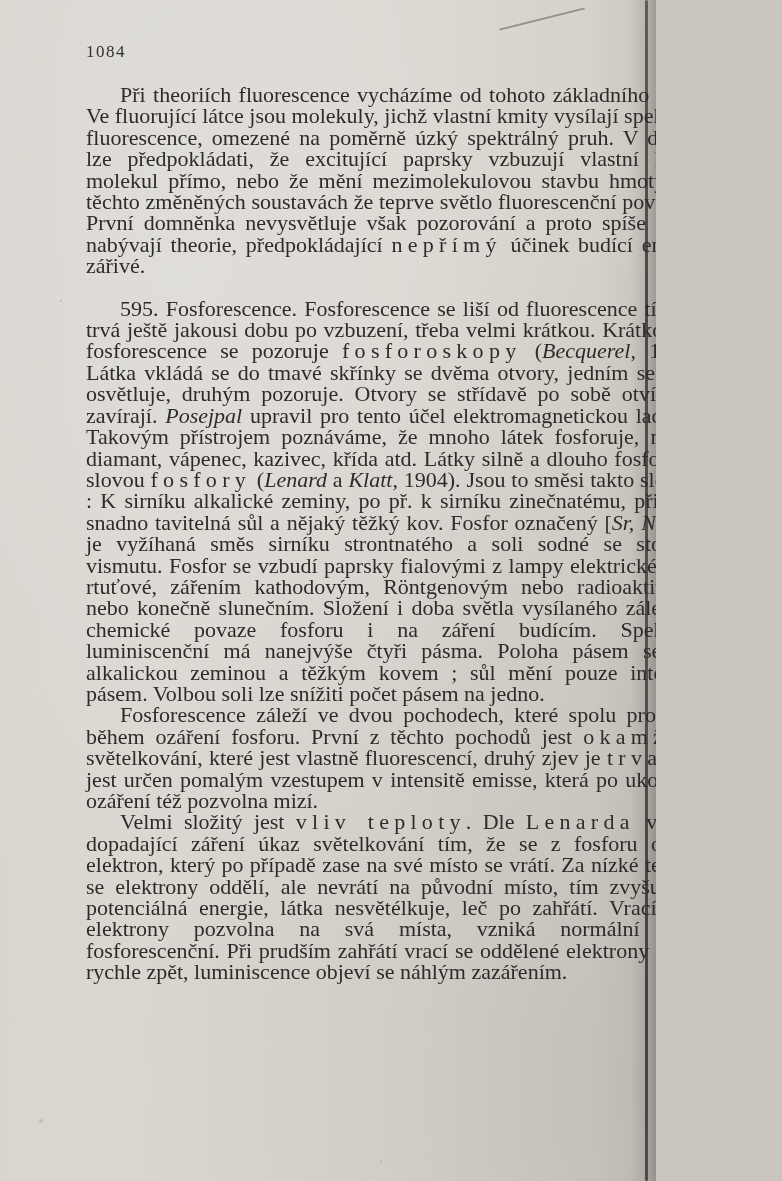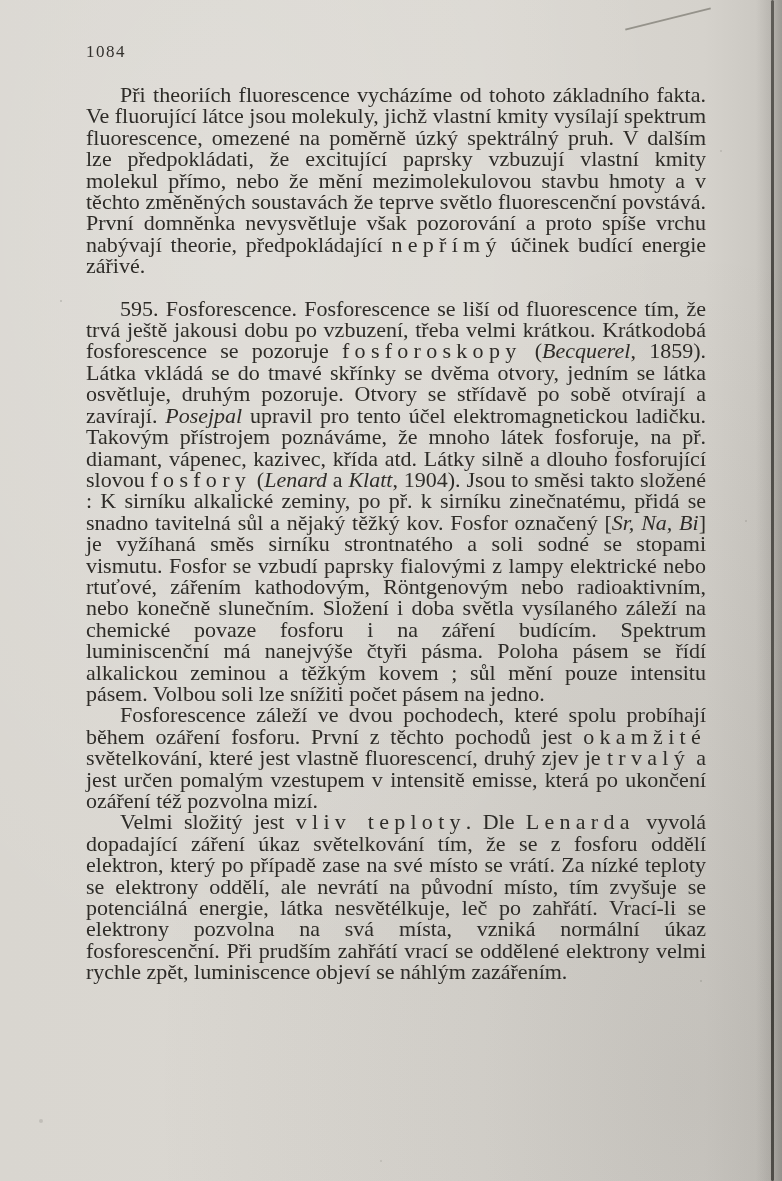--- a/index.html
+++ b/index.html
@@ -3,21 +3,21 @@
 <meta charset="utf-8">
 <style>
   * { margin: 0; padding: 0; box-sizing: border-box; }
   html, body { width: 782px; height: 1181px; overflow: hidden; }
   body {
     font-family: "Liberation Serif", "DejaVu Serif", serif;
     background: #c9c6c0;
   }
   .page {
     position: relative;
-    width: 782px;
+    width: 656px;
     height: 1181px;
     overflow: hidden;
     background:
       radial-gradient(ellipse at 28% 18%, rgba(255,255,255,0.16), rgba(255,255,255,0) 58%),
       radial-gradient(ellipse at 88% 92%, rgba(40,38,34,0.10), rgba(40,38,34,0) 55%),
       linear-gradient(90deg, #d9d6d0 0%, #dbd8d2 62%, #d5d2cc 90%, #c7c4be 100%),
       #d8d5cf;
     color: #2e2c28;
   }
   .page-number {

